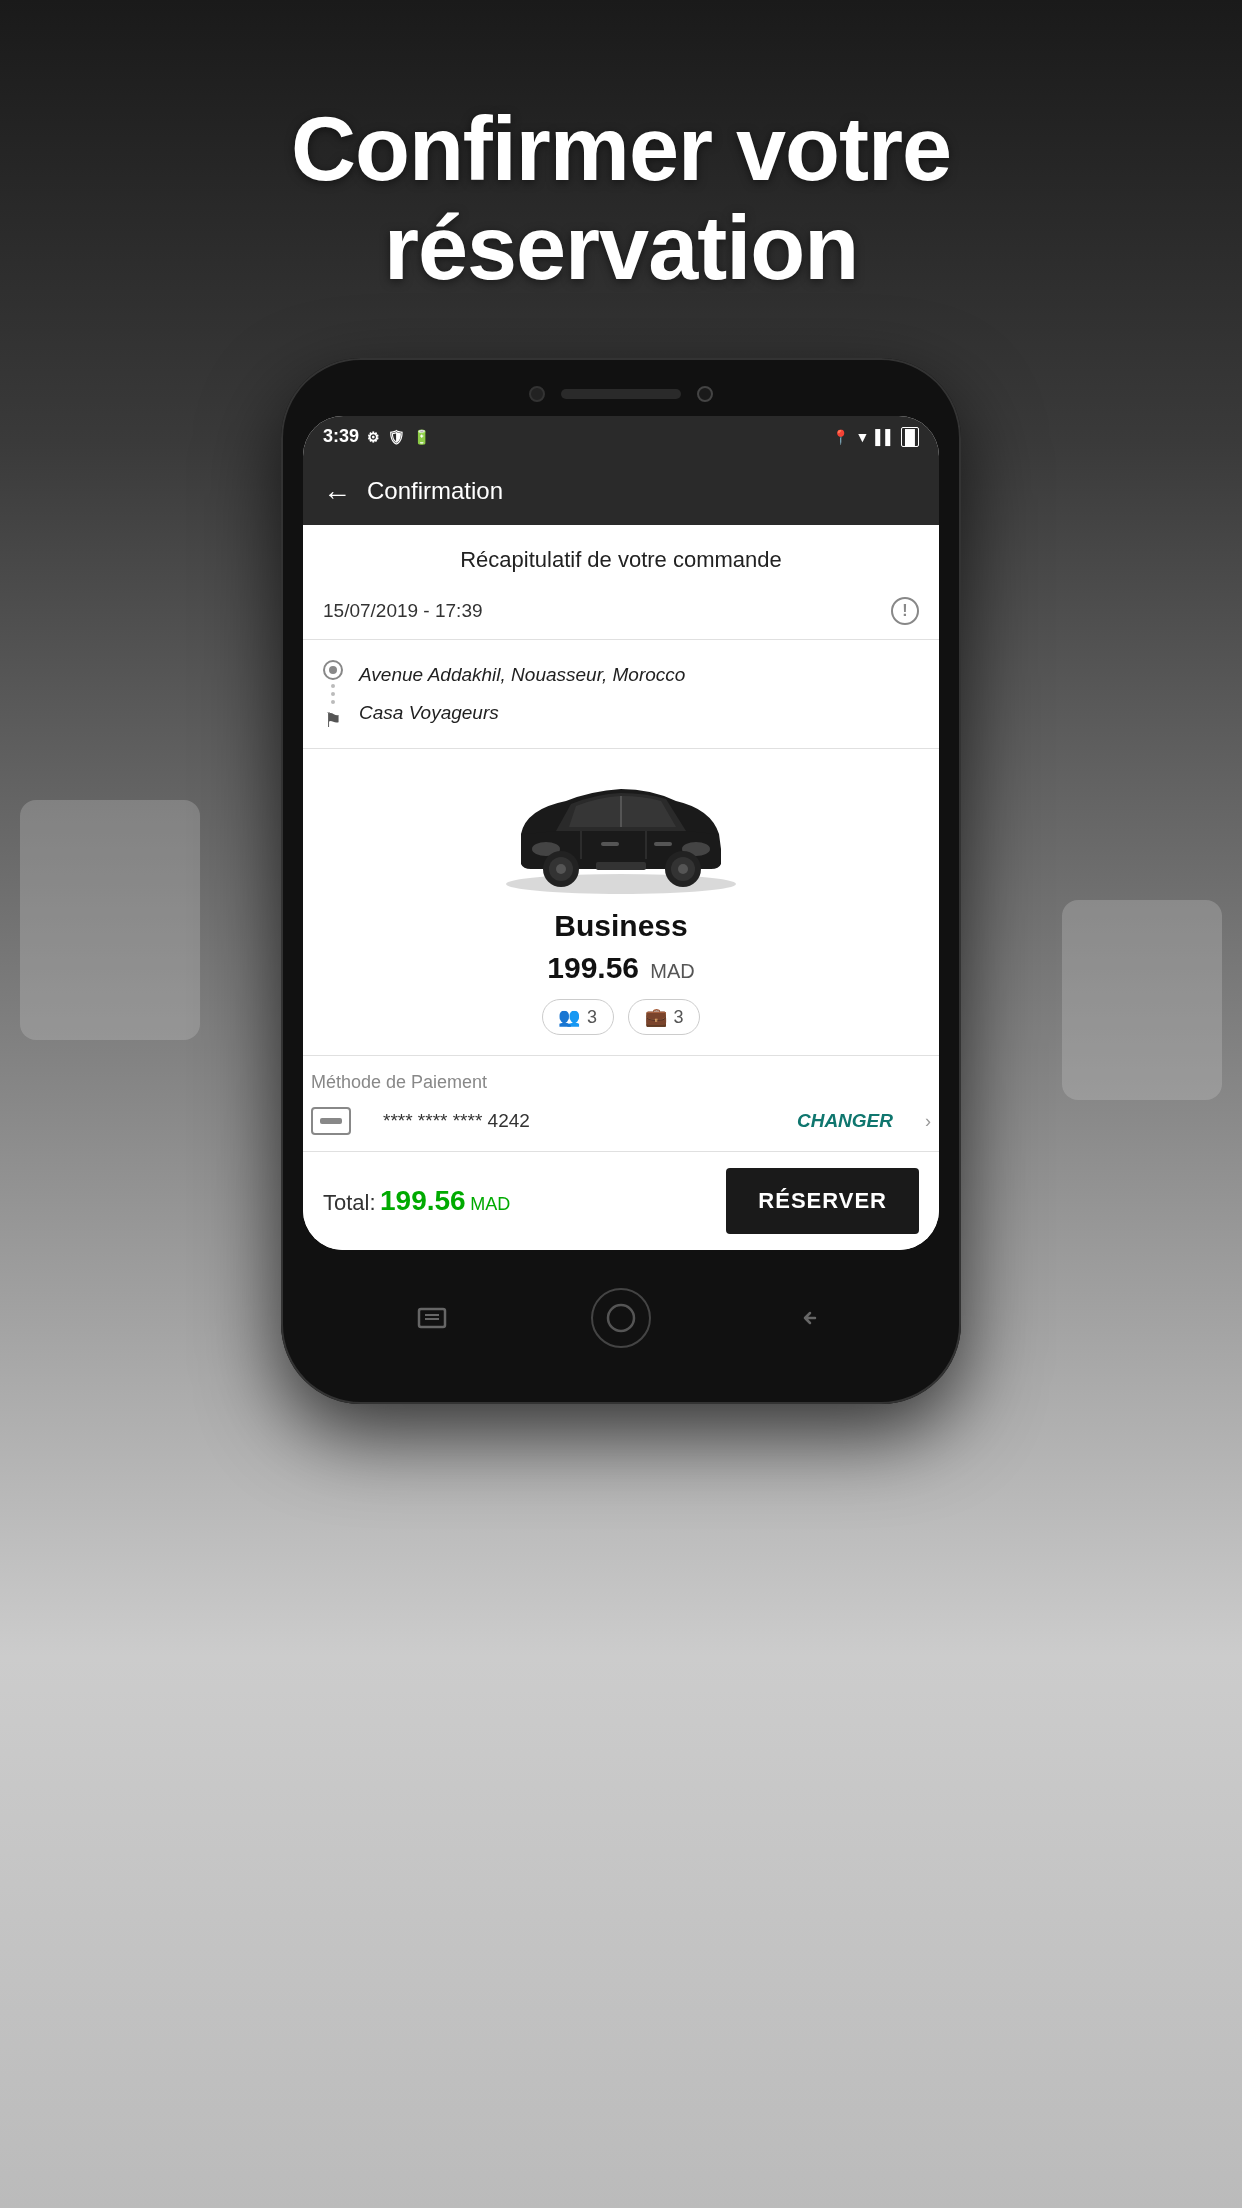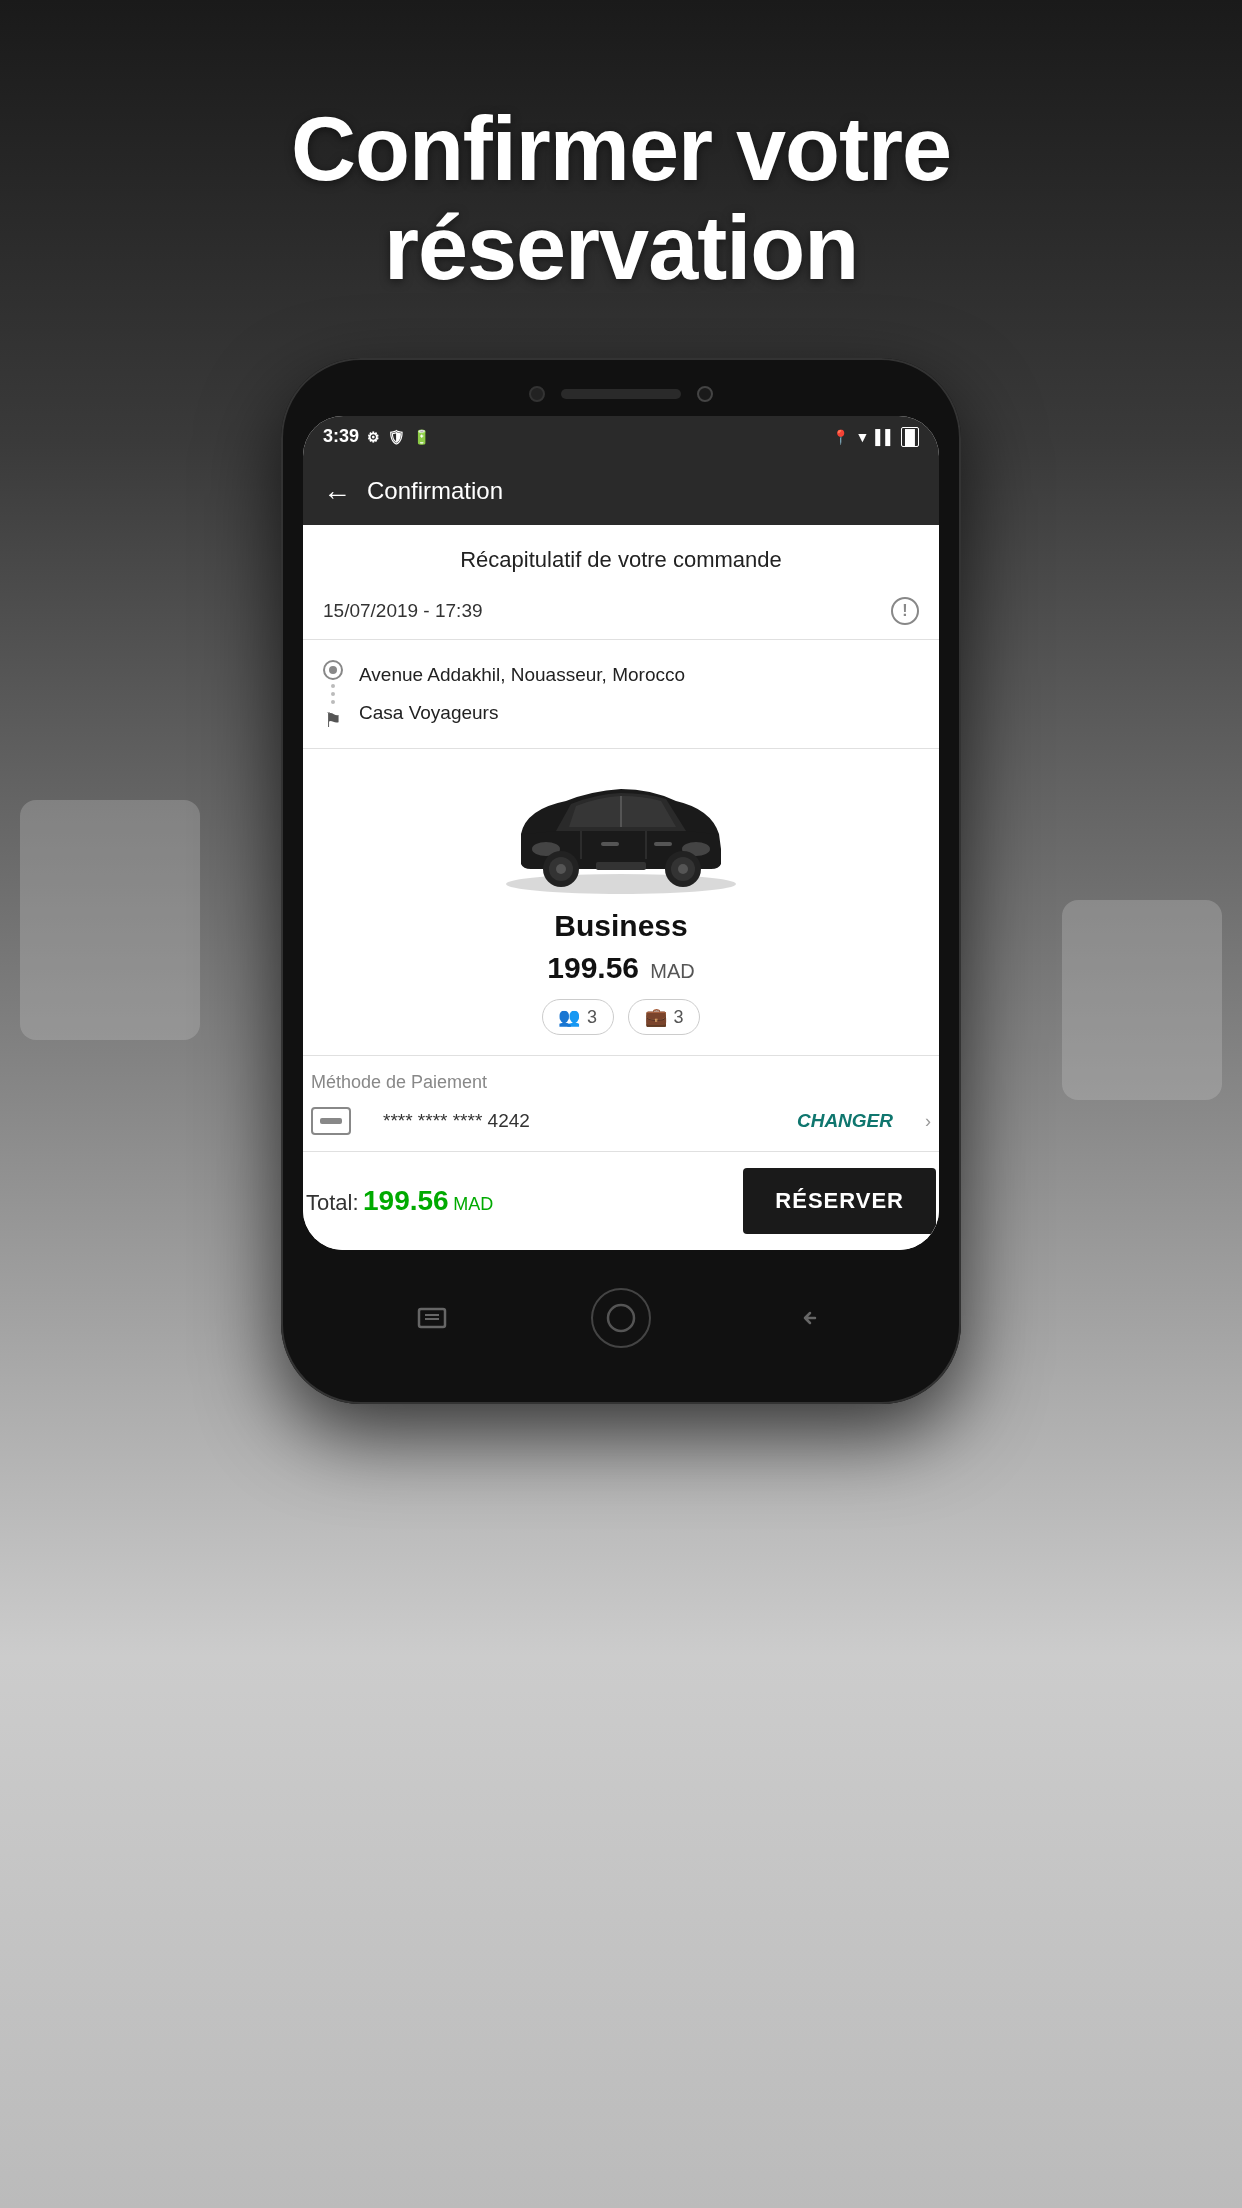--- a/index.html
+++ b/index.html
@@ -229,20 +229,21 @@
     .route-labels {
       display: flex;
       flex-direction: column;
       gap: 16px;
       justify-content: center;
     }
 
     .route-label {
       font-size: 19px;
       color: #222;
+      font-style: italic;
     }
 
     
     .car-section {
       display: flex;
       flex-direction: column;
       align-items: center;
       padding: 20px;
       border-bottom: 1px solid #e0e0e0;
     }
@@ -357,21 +358,21 @@
 
     .chevron-right {
       color: #999;
       font-size: 18px;
     }
 
     
     .footer-bar {
       display: flex;
       align-items: center;
-      padding: 16px 3px;
+      padding: 16px 20px;
       gap: 0;
     }
 
     .total-section {
       flex: 1;
     }
 
     .total-label {
       font-size: 22px;
       color: #333;

